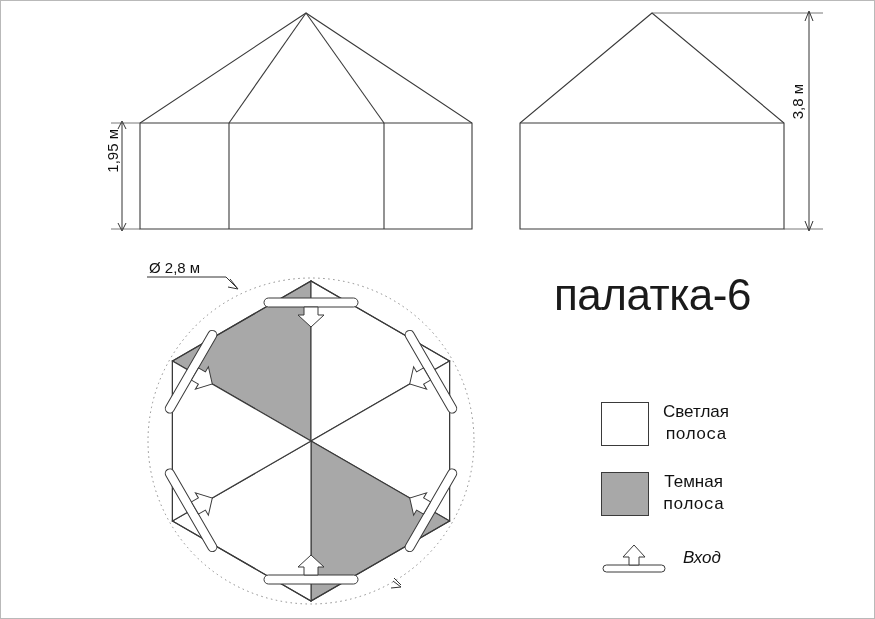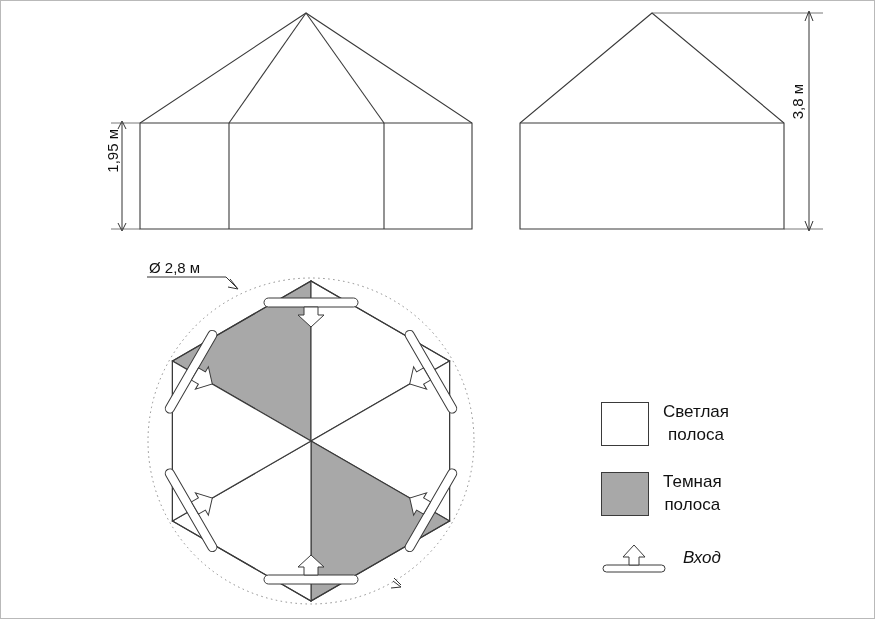--- a/index.html
+++ b/index.html
@@ -90,21 +90,21 @@
   }
   .swatch.light { background: #ffffff; }
   .swatch.dark { background: #a8a8a8; }
   .legend-label {
     margin-left: 14px;
     font-size: 17px;
     color: #111111;
     line-height: 1.35;
     text-align: center;
   }
-  .legend-label .l2 { display: block; }
+  .legend-label .l2 { display: block; font-family: Liberation Mono, monospace; }
   .legend-row.entry { margin-top: 8px; font-style: italic; }
   .entry-ico {
     width: 66px;
     height: 34px;
     flex: 0 0 auto;
   }
   .entry-text {
     margin-left: 16px;
     font-size: 17px;
     color: #111111;
@@ -220,20 +220,21 @@
     </g>
   </svg>
 
   <div class="vert-label" style="left: 103px; top: 128px;">1,95 м</div>
 
   <div class="vert-label" style="left: 788px; top: 83px;">3,8 м</div>
 
   <div class="flat-label" style="left: 148px; top: 258px;">Ø 2,8 м</div>
 
   <div class="title-text" style="left: 553px; top: 268px;">
+    <div>палатка-6</div>
   </div>
 
   <div class="legend">
 
     <div class="legend-row">
       <div class="swatch light"></div>
       <div class="legend-label">
         <span>Светлая</span>
         <span class="l2">полоса</span>
       </div>

